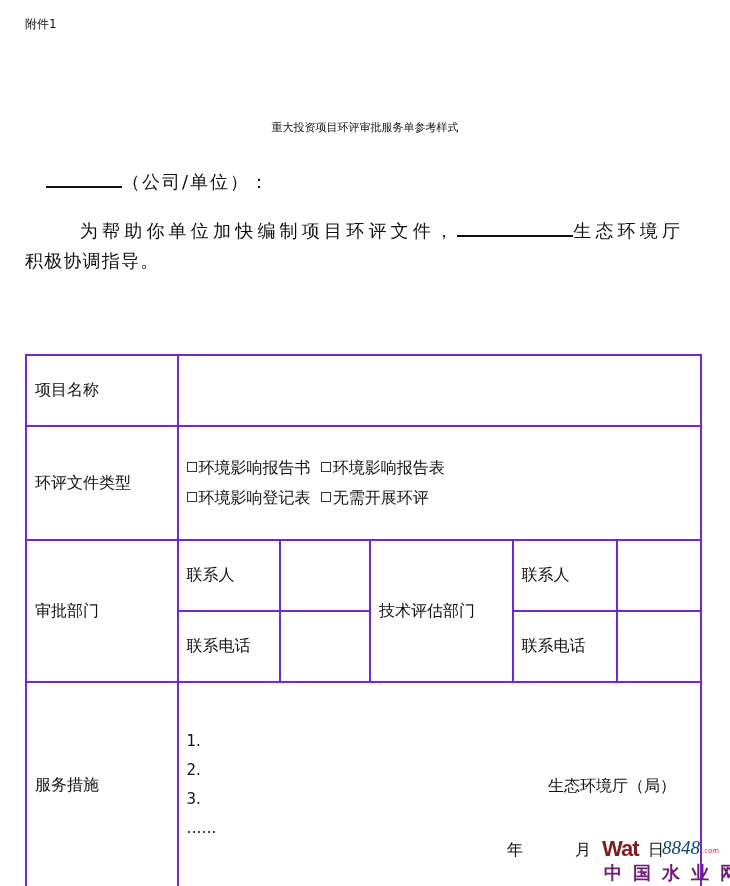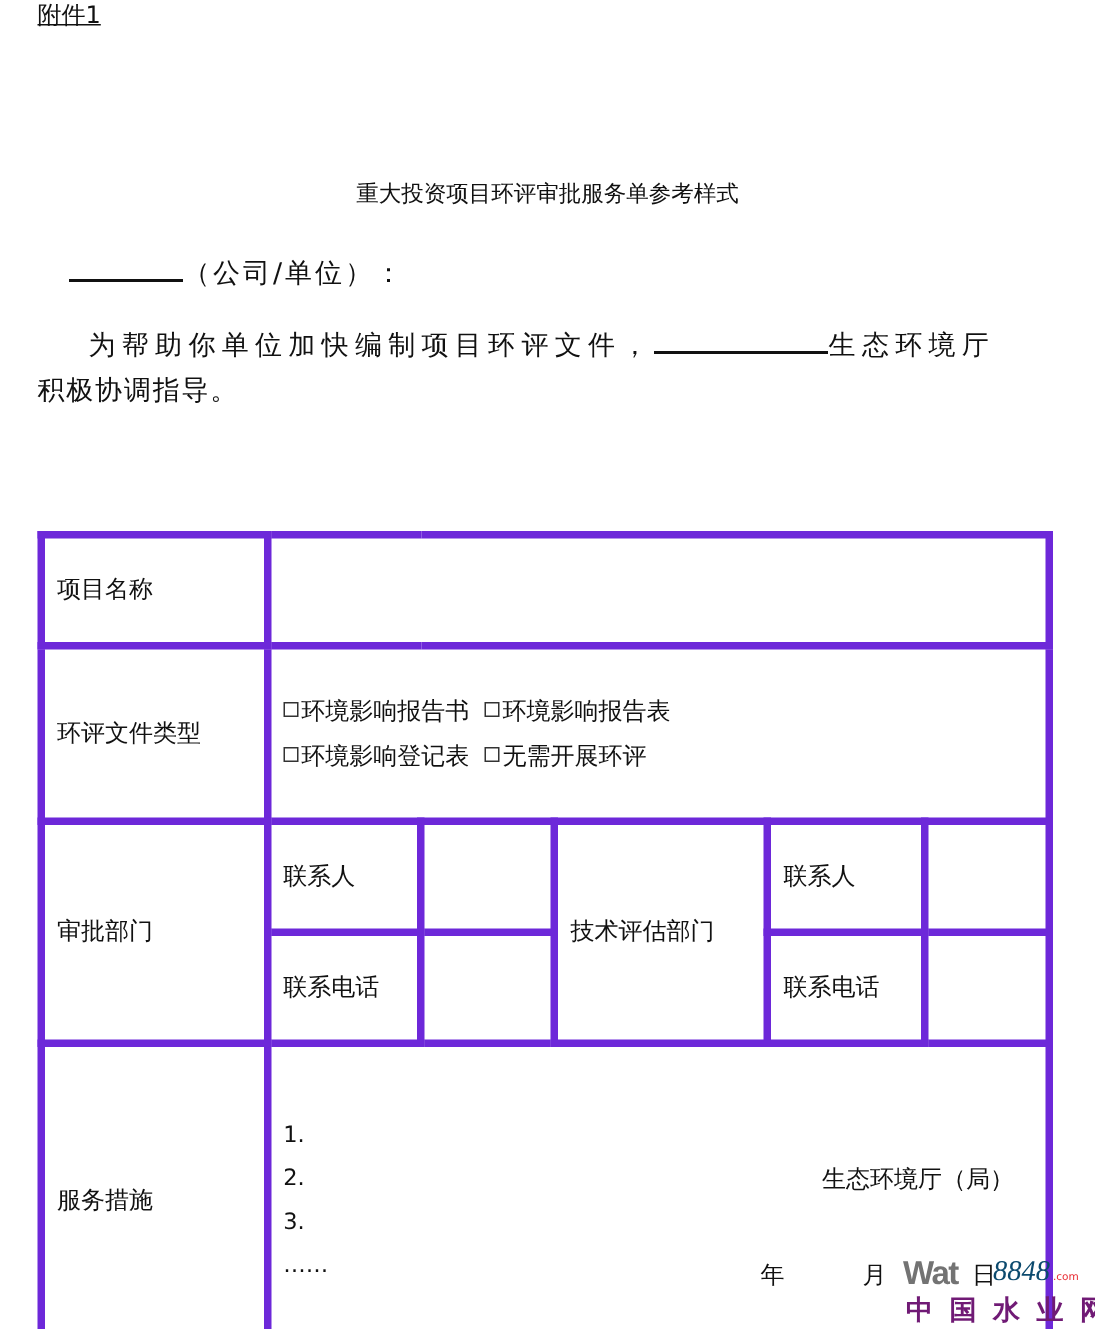--- a/index.html
+++ b/index.html
@@ -2,66 +2,66 @@
 <html><head>
 <meta charset="utf-8">
 <style>
   html, body { margin: 0; padding: 0; background: #ffffff; }
   body {
     width: 730px; height: 886px; position: relative; overflow: hidden;
     font-family: "DejaVu Sans", "Liberation Sans", sans-serif;
     color: #111;
   }
   .abs { position: absolute; white-space: nowrap; }
-  .attach { left: 25px; top: 0; font-size: 16px; text-decoration: underline; }
-  .title { left: 0; width: 730px; top: 120px; text-align: center; font-size: 15px; }
+  .attach { left: 25px; top: 16px; font-size: 12px; }
+  .title { left: 0; width: 730px; top: 120px; text-align: center; font-size: 11px; }
   .salute { left: 46px; top: 170px; font-size: 18px; letter-spacing: 2px; }
   .blank { display: inline-block; border-bottom: 2px solid #111; vertical-align: baseline; height: 1px; }
   .para { left: 25px; top: 216px; width: 680px; font-size: 18px; line-height: 30px; white-space: normal; }
   .para .line { display: block; white-space: nowrap; letter-spacing: 1.2px; }
   .para .line.justify1 { letter-spacing: 4.2px; }
 
   table.form {
     position: absolute; left: 25px; top: 354px; width: 677px;
     border-collapse: collapse; font-size: 16px;
   }
-  table.form td { border: 5px solid #6d28d9; padding: 16px 8px; vertical-align: middle; }
+  table.form td { border: 2px solid #6d28d9; padding: 16px 8px; vertical-align: middle; }
   .r1 td { height: 37px; }
   .r2 td { height: 80px; }
   .r3 td, .r4 td { height: 37px; }
   .r5 td { height: 172px; }
   .opts div { line-height: 30px; }
   .box { display: inline-block; width: 8px; height: 8px; border: 1px solid #333; margin-right: 2px; vertical-align: 1px; }
   .measures div { line-height: 29px; font-size: 15px; }
 
   .sign { left: 548px; top: 776px; font-size: 16px; }
   .date-y { left: 507px; top: 840px; font-size: 16px; }
   .date-m { left: 575px; top: 840px; font-size: 16px; }
   .date-d { left: 648px; top: 840px; font-size: 16px; }
 
   .wm { left: 602px; top: 836px; width: 128px; height: 50px; }
-  .wm .w1 { position: absolute; left: 0; top: 0; font-family: "Liberation Sans", sans-serif; font-weight: bold; font-size: 22px; color: #737373; letter-spacing: -1px; }
+  .wm .w1 { position: absolute; left: 0; top: 0; font-family: "Liberation Sans", sans-serif; font-weight: bold; font-size: 22px; color: #7f1d1d; letter-spacing: -1px; }
   .wm .w2 { position: absolute; left: 36px; top: 0; font-family: "Liberation Sans", sans-serif; font-weight: bold; font-size: 15px; color: #7dbb2a; margin-top: 47px; }
   .wm .w3 { position: absolute; left: 60px; top: 1px; font-family: "Liberation Serif", serif; font-style: italic; font-size: 19px; color: #0c4a6e; }
   .wm .w4 { position: absolute; left: 100px; top: 11px; font-size: 7px; color: #e8262d; }
   .wm .cn { position: absolute; left: 2px; top: 25px; font-size: 18px; color: #701a75; letter-spacing: 11px; font-weight: bold; }
 </style>
 </head>
 <body>
 
 <div class="abs attach">附件1</div>
 
 <div class="abs title">重大投资项目环评审批服务单参考样式</div>
 
 <div class="abs salute">
   <span class="blank" style="width:76px;"></span><span>（公司/单位）：</span>
 </div>
 
 <div class="abs para">
-  <span class="line justify1" style="padding-left:34px;">
+  <span class="line justify1" style="padding-left:34px;text-align:center;">
     <span>为帮助你单位加快编制项目环评文件，</span><span class="blank" style="width:116px;"></span><span>生态环境厅</span>
   </span>
   <span class="line">积极协调指导。</span>
 </div>
 
 <table class="form">
   <colgroup>
     <col style="width:152px">
       <col style="width:103px">
       <col style="width:90px">

